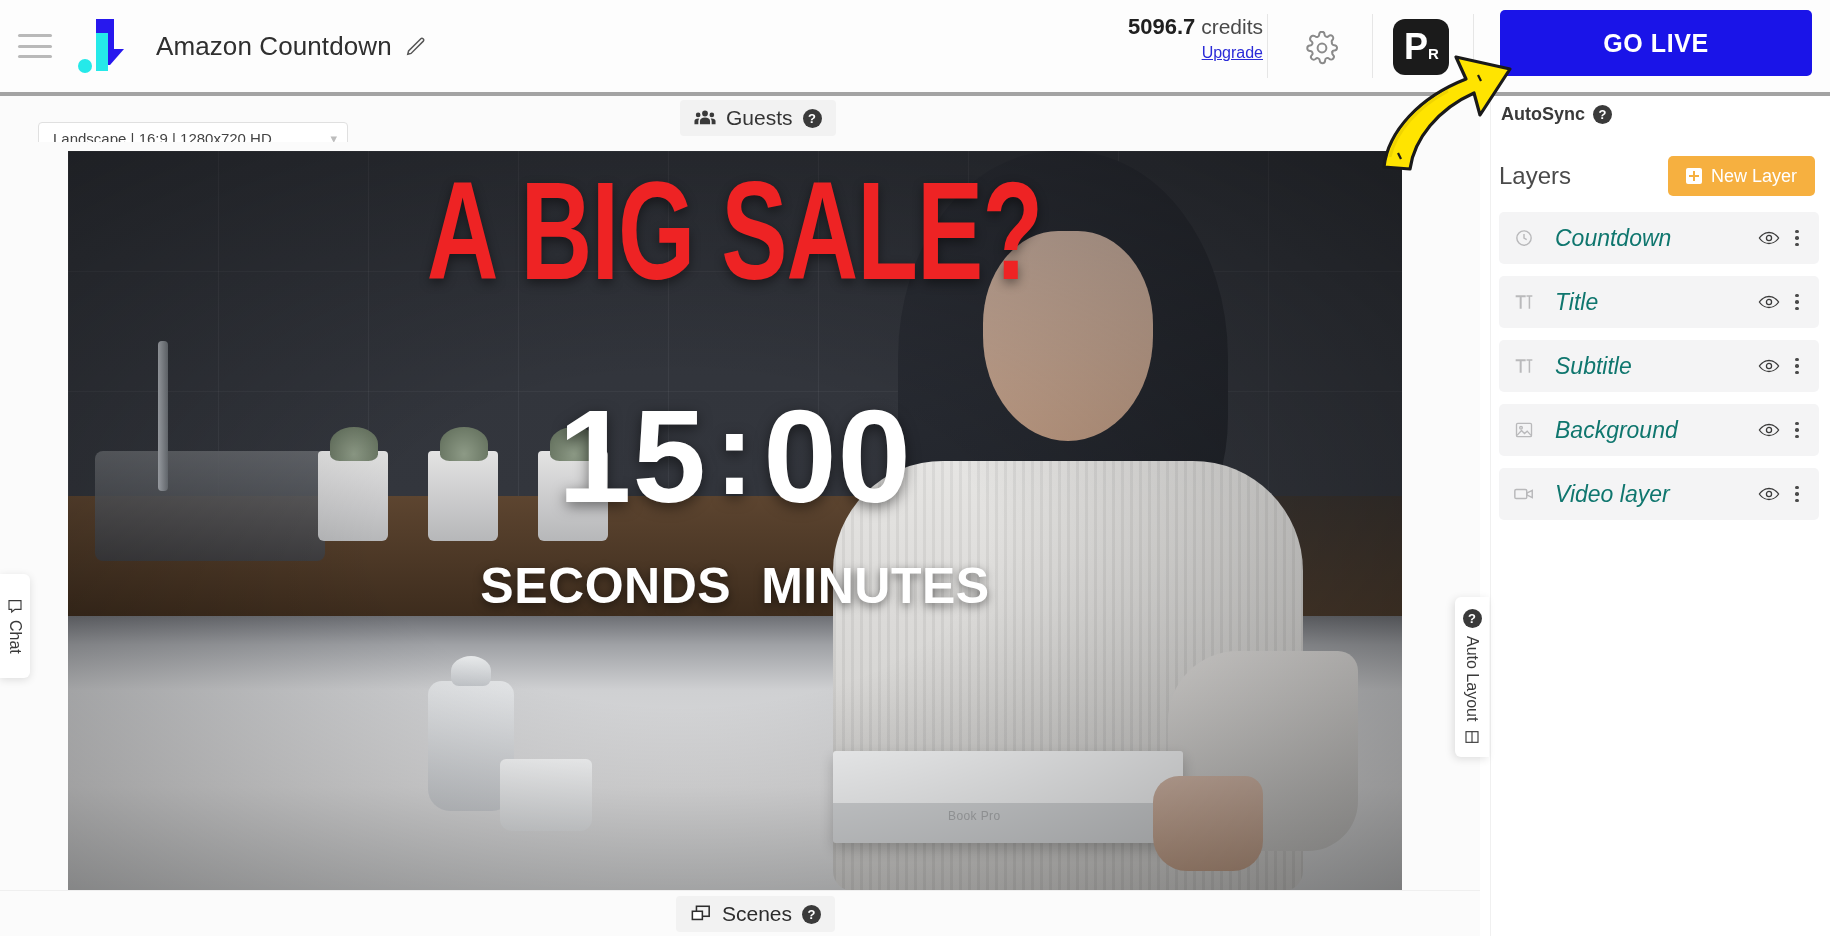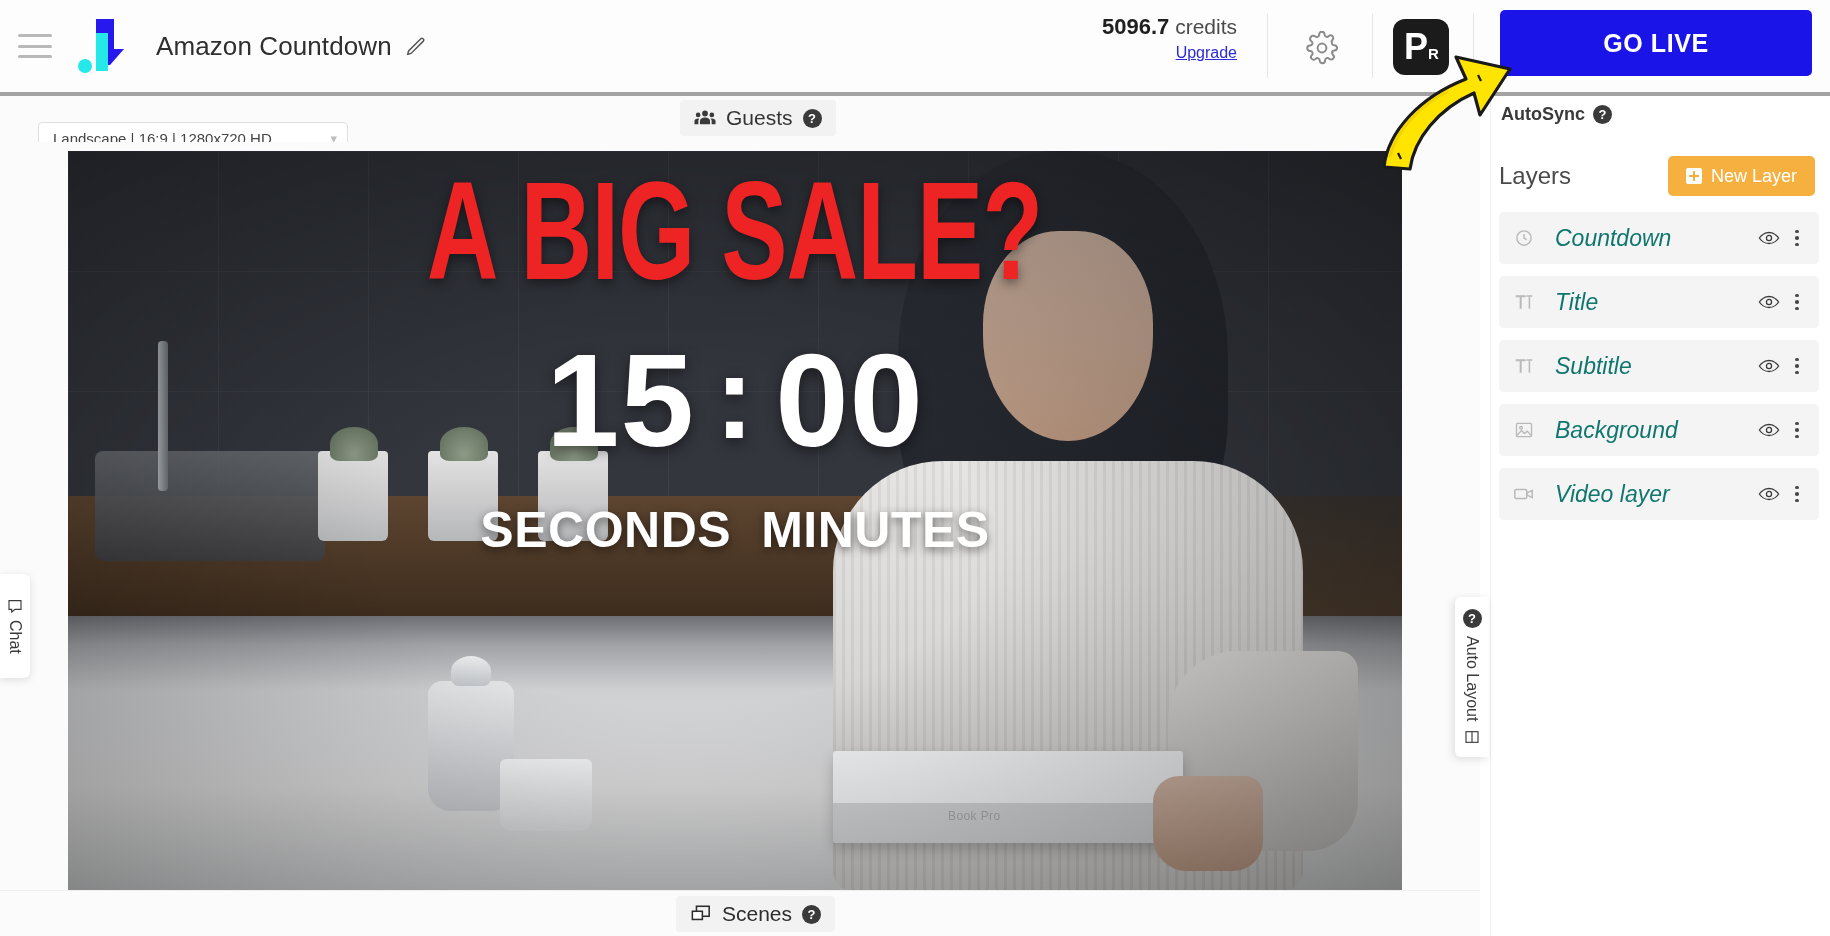--- a/index.html
+++ b/index.html
@@ -26,21 +26,21 @@
 
   .project-title {
     margin-left: 22px; font-size: 26px; color: #2f2f2f; letter-spacing: .1px;
     white-space: nowrap;
   }
   .pencil-btn { margin-left: 12px; width: 24px; height: 24px; cursor:pointer; display:flex; align-items:center; justify-content:center;}
 
   .credits-wrap {
     position: absolute; left: 1100px; top: 14px;
     width: 168px; text-align: right;
-    border-right: 1px solid #e6e6e6; padding-right: 30px; height: 64px;
+    border-right: 1px solid #e6e6e6; padding-right: 4px; height: 64px;
   }
   .credits-line { font-size: 21px; color: #4a4a4a; white-space: nowrap; }
   .credits-num { font-weight: bold; color: #202020; font-size: 22px; }
   .upgrade-link { display:inline-block; margin-top: 4px; font-size: 16px; color: #2b2bd8; text-decoration: underline; cursor:pointer; }
 
   .gear-btn {
     position:absolute; left: 1300px; top: 26px; width: 44px; height: 44px;
     display:flex; align-items:center; justify-content:center; cursor:pointer;
   }
   .topbar-div { position:absolute; left: 1372px; top: 14px; width:1px; height: 64px; background:#e6e6e6; }
@@ -159,23 +159,23 @@
     font-family: "Liberation Sans", sans-serif;
   }
   .ov-title {
     margin-top: 12px; color:#ee2324; font-size: 108px; font-weight: bold;
     letter-spacing: -1px; line-height: 1;
     transform: scaleX(.92) scaleY(1.28); transform-origin: center top;
     text-shadow: 0 3px 10px rgba(0,0,0,.45);
     font-family: "Liberation Sans Narrow", "Liberation Sans", sans-serif;
   }
   .ov-clock {
-    margin-top: 64px; color:#fff; font-size: 132px; font-weight: bold;
+    margin-top: 120px; color:#fff; font-size: 132px; font-weight: bold;
     letter-spacing: 1px; line-height: 1; text-shadow: 0 4px 14px rgba(0,0,0,.5);
-    display:flex; align-items:center; gap: 20px;
+    display:flex; align-items:center; gap: 8px;
   }
   .ov-clock .colon { font-size: 118px; position: relative; top: -4px; }
   .ov-units {
     margin-top: 34px; color:#fff; font-size: 50px; font-weight: bold;
     letter-spacing: .5px; display:flex; gap: 30px;
     text-shadow: 0 3px 10px rgba(0,0,0,.5);
   }
 
   
   .chat-tab {

